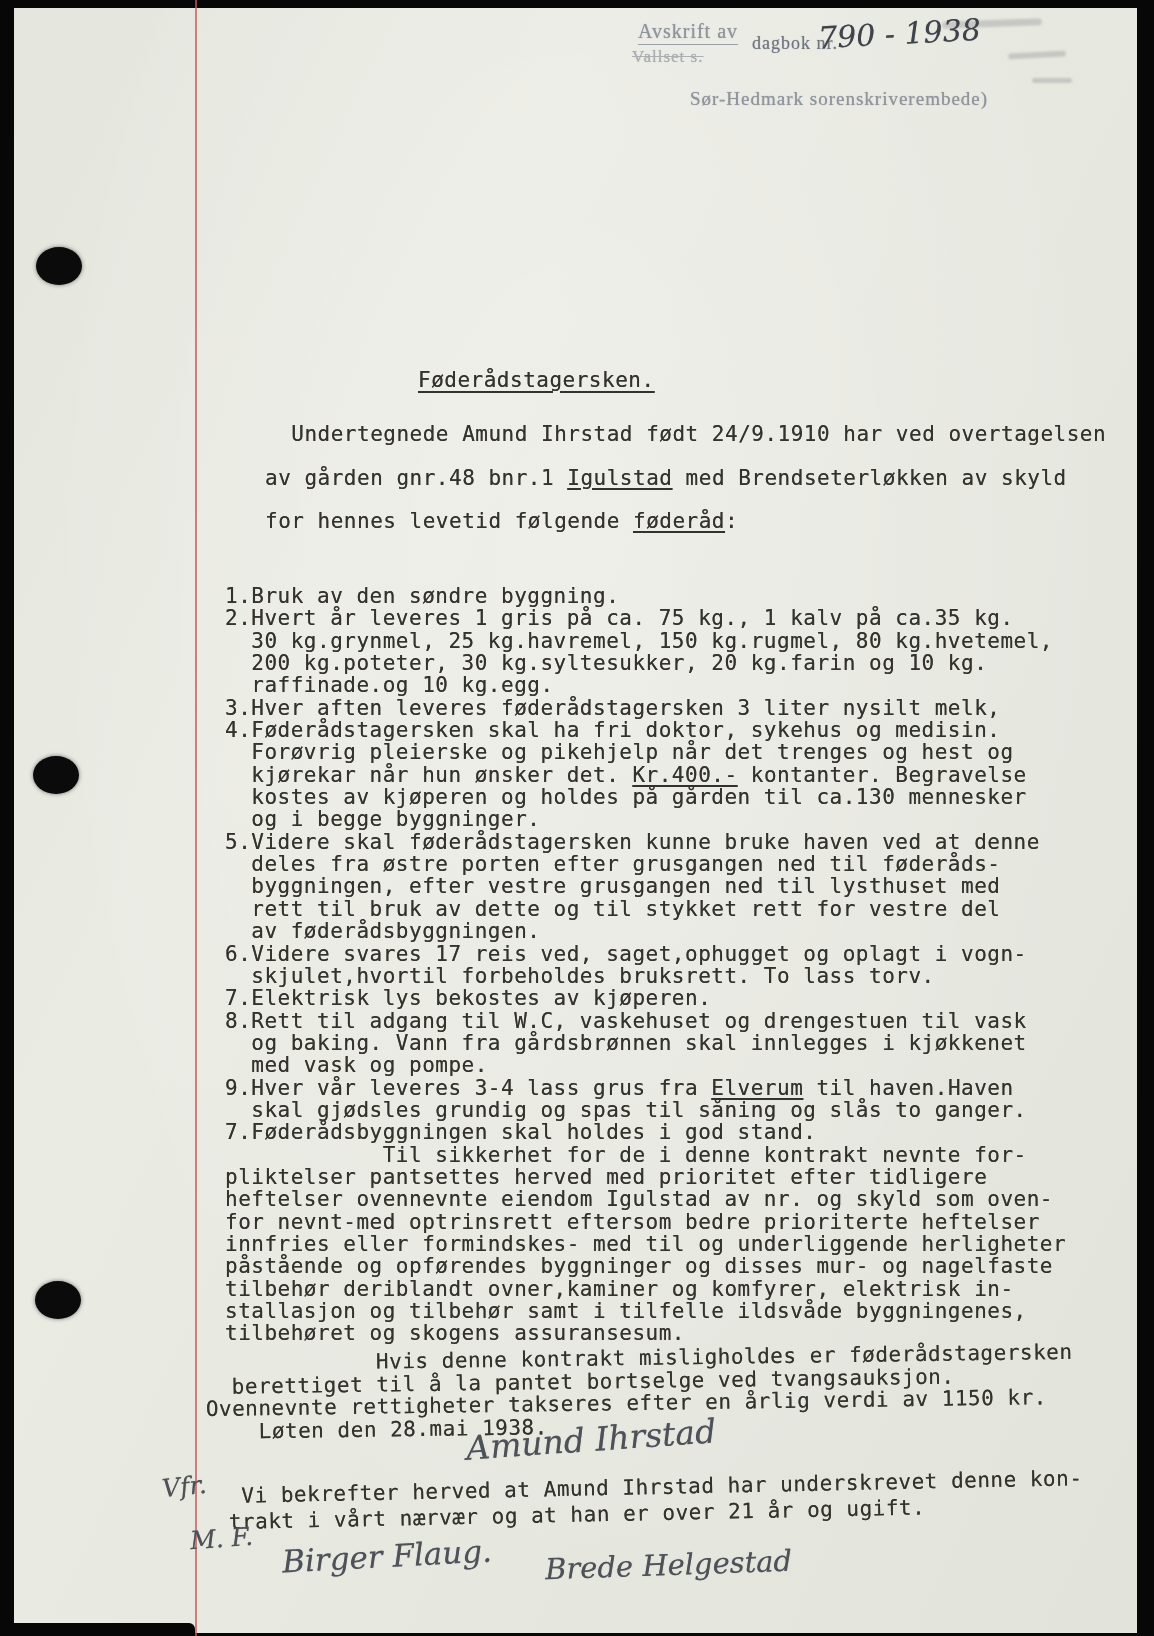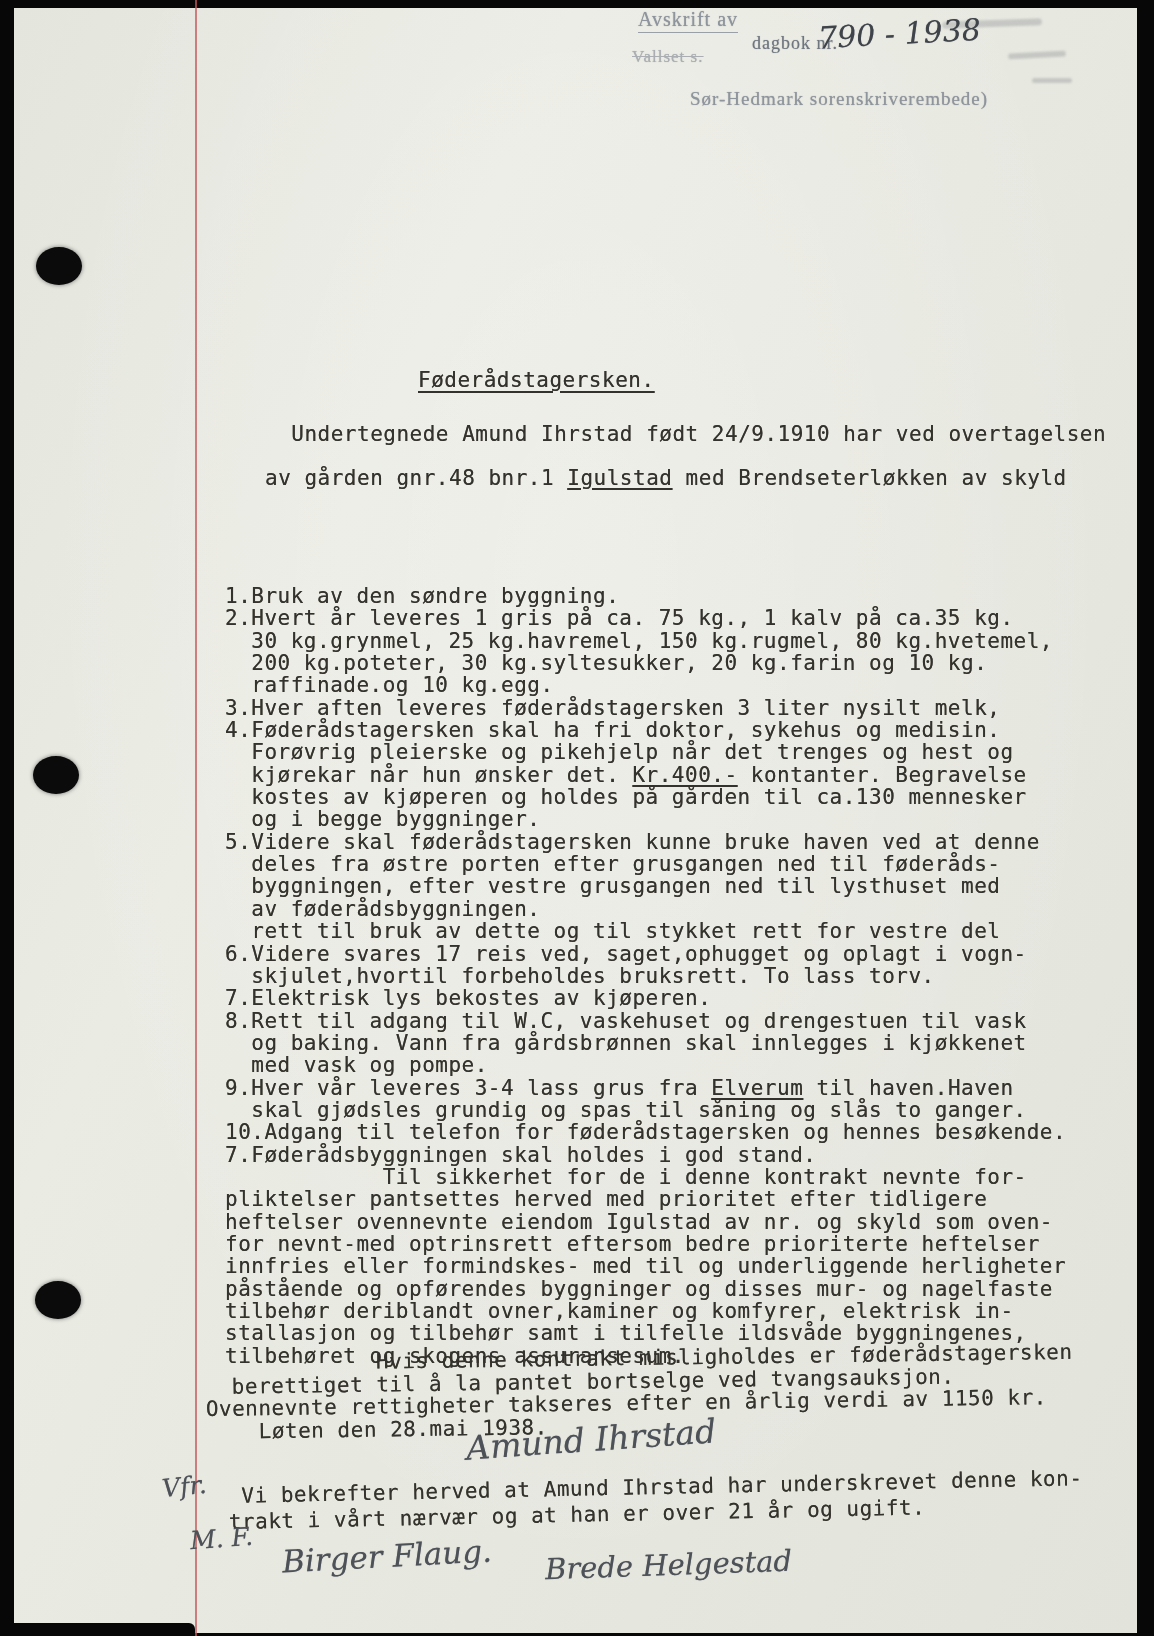--- a/index.html
+++ b/index.html
@@ -48,21 +48,21 @@
     white-space:pre;
   }
   .stamp {
     position:absolute;
     font-family:"Liberation Serif", serif;
     color:#8f959d;
     letter-spacing:1px;
     text-shadow:0 0 1px rgba(130,136,145,0.8);
     white-space:pre;
   }
-  .stamp-avskrift { left:638px; top:8px; font-size:20px; border-bottom:1.5px solid #9aa0a8; padding-bottom:1px; }
+  .stamp-avskrift { left:638px; top:20px; font-size:20px; border-bottom:1.5px solid #9aa0a8; padding-bottom:1px; }
   .stamp-crossed { left:632px; top:47px; font-size:17px; text-decoration:line-through; opacity:0.7; filter:blur(0.4px); }
   .stamp-dagbok { left:752px; top:33px; font-size:18px; color:#707680; }
   .stamp-office { left:690px; top:88px; font-size:19px; }
   .hw {
     position:absolute;
     font-family:"DejaVu Serif", serif;
     font-style:italic;
     color:#4d5158;
     white-space:pre;
     text-shadow:0 0 0.7px rgba(70,74,82,0.6);
@@ -100,48 +100,48 @@
 <div class="stamp stamp-crossed">Vallset s.</div>
 <div class="stamp stamp-dagbok">dagbok nr.</div>
 <div class="hw hw-dagbok">790 - 1938</div>
 <div class="stamp stamp-office">Sør-Hedmark sorenskriverembede)</div>
 
 <div class="doc-title">Føderådstagersken.</div>
 
 <div class="tw lines para1" style="left:225px;top:413px;margin-left:40px;">
     <div class="line"><span>  Undertegnede Amund Ihrstad født 24/9.1910 har ved overtagelsen</span></div>
     <div class="line"><span>av gården gnr.48 bnr.1 </span><span class="u">Igulstad</span><span> med Brendseterløkken av skyld</span></div>
+    <div class="line"><span>for hennes levetid følgende </span><span class="u">føderåd</span><span>:</span></div>
   </div>
 
 <div class="tw lines bodytext" style="left:225px;top:585px;">
     <div class="line"><span>1.Bruk av den søndre byggning.</span></div>
     <div class="line"><span>2.Hvert år leveres 1 gris på ca. 75 kg., 1 kalv på ca.35 kg.</span></div>
     <div class="line"><span>  30 kg.grynmel, 25 kg.havremel, 150 kg.rugmel, 80 kg.hvetemel,</span></div>
     <div class="line"><span>  200 kg.poteter, 30 kg.syltesukker, 20 kg.farin og 10 kg.</span></div>
     <div class="line"><span>  raffinade.og 10 kg.egg.</span></div>
     <div class="line"><span>3.Hver aften leveres føderådstagersken 3 liter nysilt melk,</span></div>
     <div class="line"><span>4.Føderådstagersken skal ha fri doktor, sykehus og medisin.</span></div>
     <div class="line"><span>  Forøvrig pleierske og pikehjelp når det trenges og hest og</span></div>
     <div class="line"><span>  kjørekar når hun ønsker det. </span><span class="u">Kr.400.-</span><span> kontanter. Begravelse</span></div>
     <div class="line"><span>  kostes av kjøperen og holdes på gården til ca.130 mennesker</span></div>
     <div class="line"><span>  og i begge byggninger.</span></div>
     <div class="line"><span>5.Videre skal føderådstagersken kunne bruke haven ved at denne</span></div>
     <div class="line"><span>  deles fra østre porten efter grusgangen ned til føderåds-</span></div>
     <div class="line"><span>  byggningen, efter vestre grusgangen ned til lysthuset med</span></div>
+    <div class="line"><span>  rett til bruk av dette og til stykket rett for vestre del</span></div>
     <div class="line"><span>  av føderådsbyggningen.</span></div>
-    <div class="line"><span>  rett til bruk av dette og til stykket rett for vestre del</span></div>
     <div class="line"><span>6.Videre svares 17 reis ved, saget,ophugget og oplagt i vogn-</span></div>
     <div class="line"><span>  skjulet,hvortil forbeholdes bruksrett. To lass torv.</span></div>
     <div class="line"><span>7.Elektrisk lys bekostes av kjøperen.</span></div>
     <div class="line"><span>8.Rett til adgang til W.C, vaskehuset og drengestuen til vask</span></div>
     <div class="line"><span>  og baking. Vann fra gårdsbrønnen skal innlegges i kjøkkenet</span></div>
     <div class="line"><span>  med vask og pompe.</span></div>
     <div class="line"><span>9.Hver vår leveres 3-4 lass grus fra </span><span class="u">Elverum</span><span> til haven.Haven</span></div>
     <div class="line"><span>  skal gjødsles grundig og spas til såning og slås to ganger.</span></div>
-    <div class="line"><span>10.Adgang til telefon for føderådstagersken og hennes besøkende.</span></div>
     <div class="line"><span>7.Føderådsbyggningen skal holdes i god stand.</span></div>
     <div class="line"><span>            Til sikkerhet for de i denne kontrakt nevnte for-</span></div>
     <div class="line"><span>pliktelser pantsettes herved med prioritet efter tidligere</span></div>
     <div class="line"><span>heftelser ovennevnte eiendom Igulstad av nr. og skyld som oven-</span></div>
     <div class="line"><span>for nevnt-med optrinsrett eftersom bedre prioriterte heftelser</span></div>
     <div class="line"><span>innfries eller formindskes- med til og underliggende herligheter</span></div>
     <div class="line"><span>påstående og opførendes byggninger og disses mur- og nagelfaste</span></div>
     <div class="line"><span>tilbehør deriblandt ovner,kaminer og komfyrer, elektrisk in-</span></div>
     <div class="line"><span>stallasjon og tilbehør samt i tilfelle ildsvåde byggningenes,</span></div>
     <div class="line"><span>tilbehøret og skogens assuransesum.</span></div>

